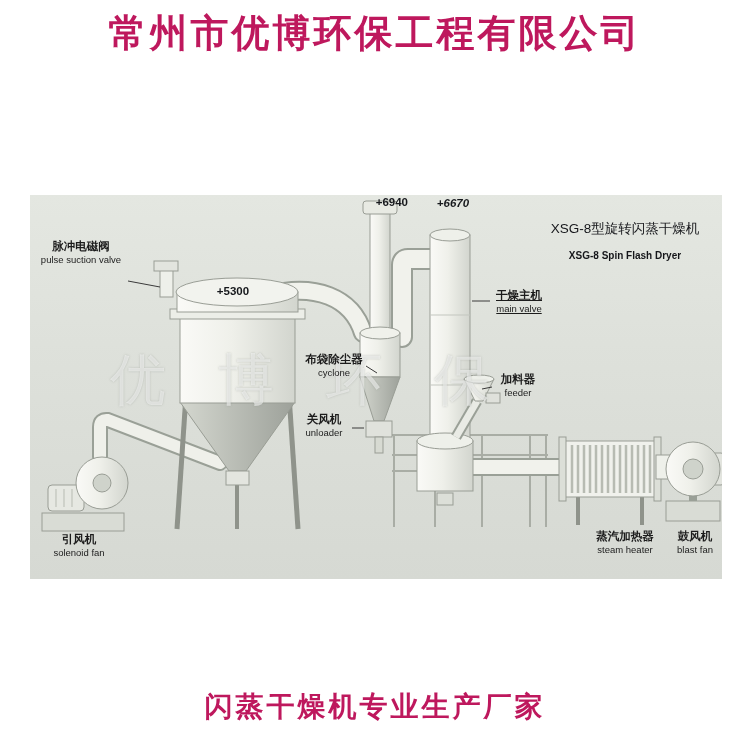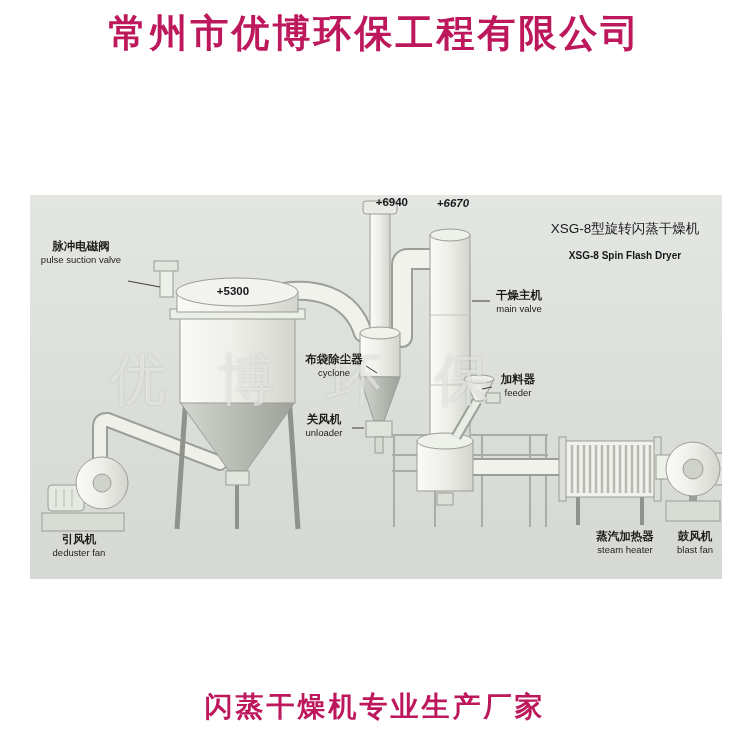--- a/index.html
+++ b/index.html
@@ -193,21 +193,21 @@
 
   <div class="elev" style="left:328px;top:1px;width:50px;text-align:right;">+6940</div>
   <div class="elev" style="left:398px;top:2px;width:50px;font-style:italic;">+6670</div>
   <div class="elev" style="left:178px;top:66px;width:50px;margin-top:24px;">+5300</div>
 
   <div class="lbl" style="left:0px;top:45px;width:102px;">
     <span class="cn">脉冲电磁阀</span>
     <span class="en">pulse suction valve</span>
   </div>
 
-  <div class="lbl" style="left:458px;top:94px;width:62px;">
+  <div class="lbl" style="left:458px;top:94px;width:62px;text-decoration:underline;">
     <span class="cn">干燥主机</span>
     <span class="en">main valve</span>
   </div>
 
   <div class="lbl" style="left:272px;top:158px;width:64px;">
     <span class="cn">布袋除尘器</span>
     <span class="en">cyclone</span>
   </div>
 
   <div class="lbl" style="left:460px;top:178px;width:56px;">
@@ -216,21 +216,21 @@
   </div>
 
   <div class="lbl" style="left:266px;top:218px;width:56px;">
     <span class="cn">关风机</span>
     <span class="en">unloader</span>
   </div>
 
 
   <div class="lbl" style="left:10px;top:338px;width:78px;">
     <span class="cn">引风机</span>
-    <span class="en">deduster fan</span>
+    <span class="en">solenoid fan</span>
   </div>
 
   <div class="lbl" style="left:552px;top:335px;width:86px;">
     <span class="cn">蒸汽加热器</span>
     <span class="en">steam heater</span>
   </div>
 
   <div class="lbl" style="left:638px;top:335px;width:54px;">
     <span class="cn">鼓风机</span>
     <span class="en">blast fan</span>

